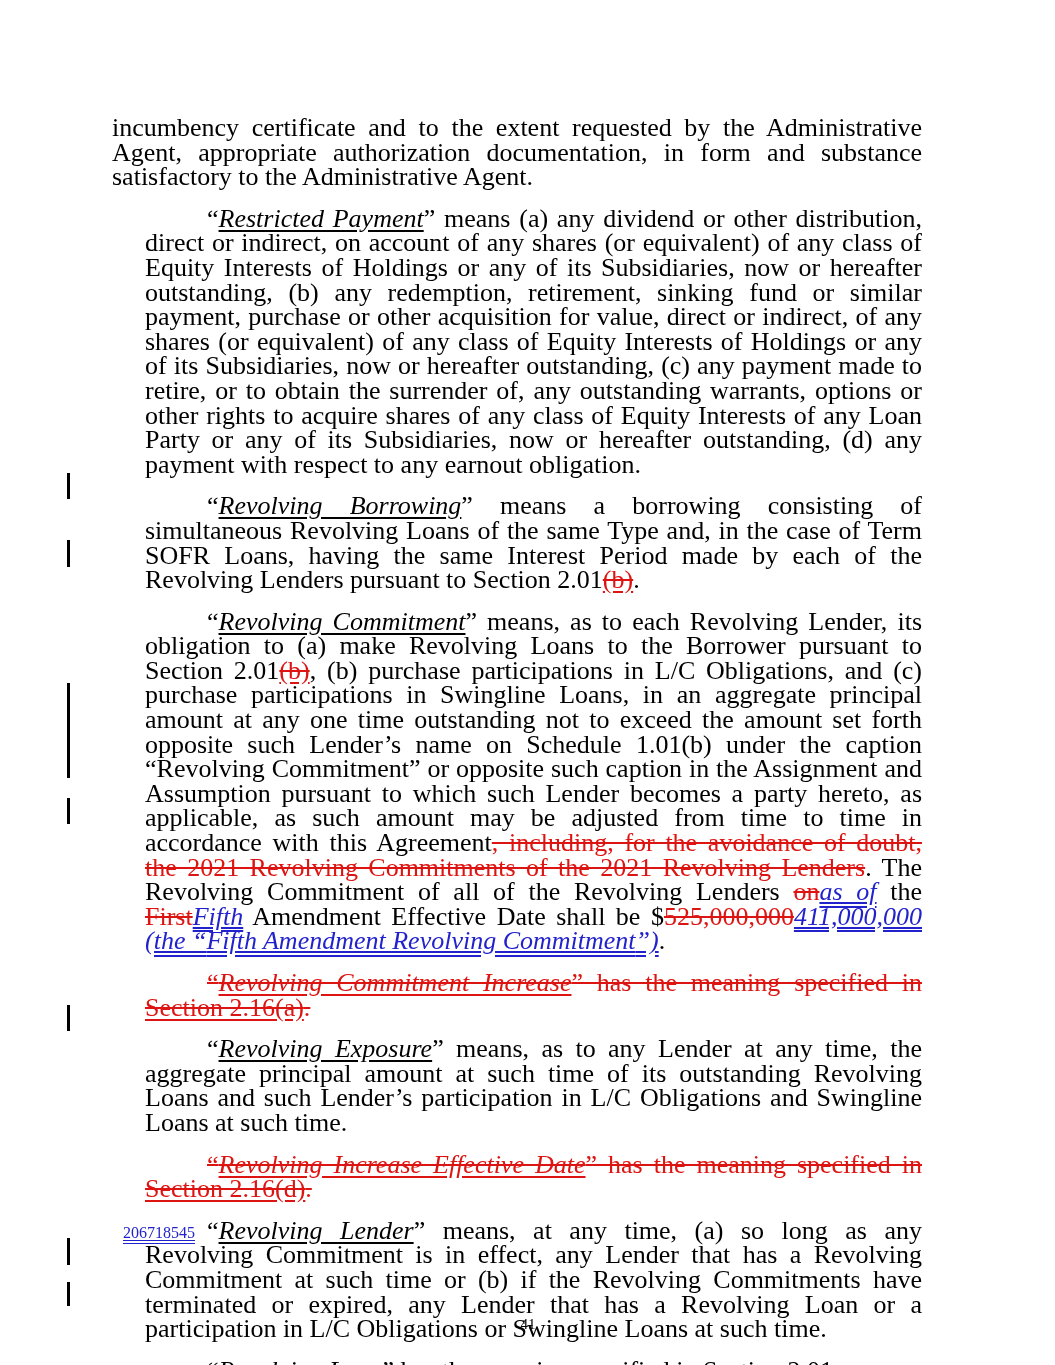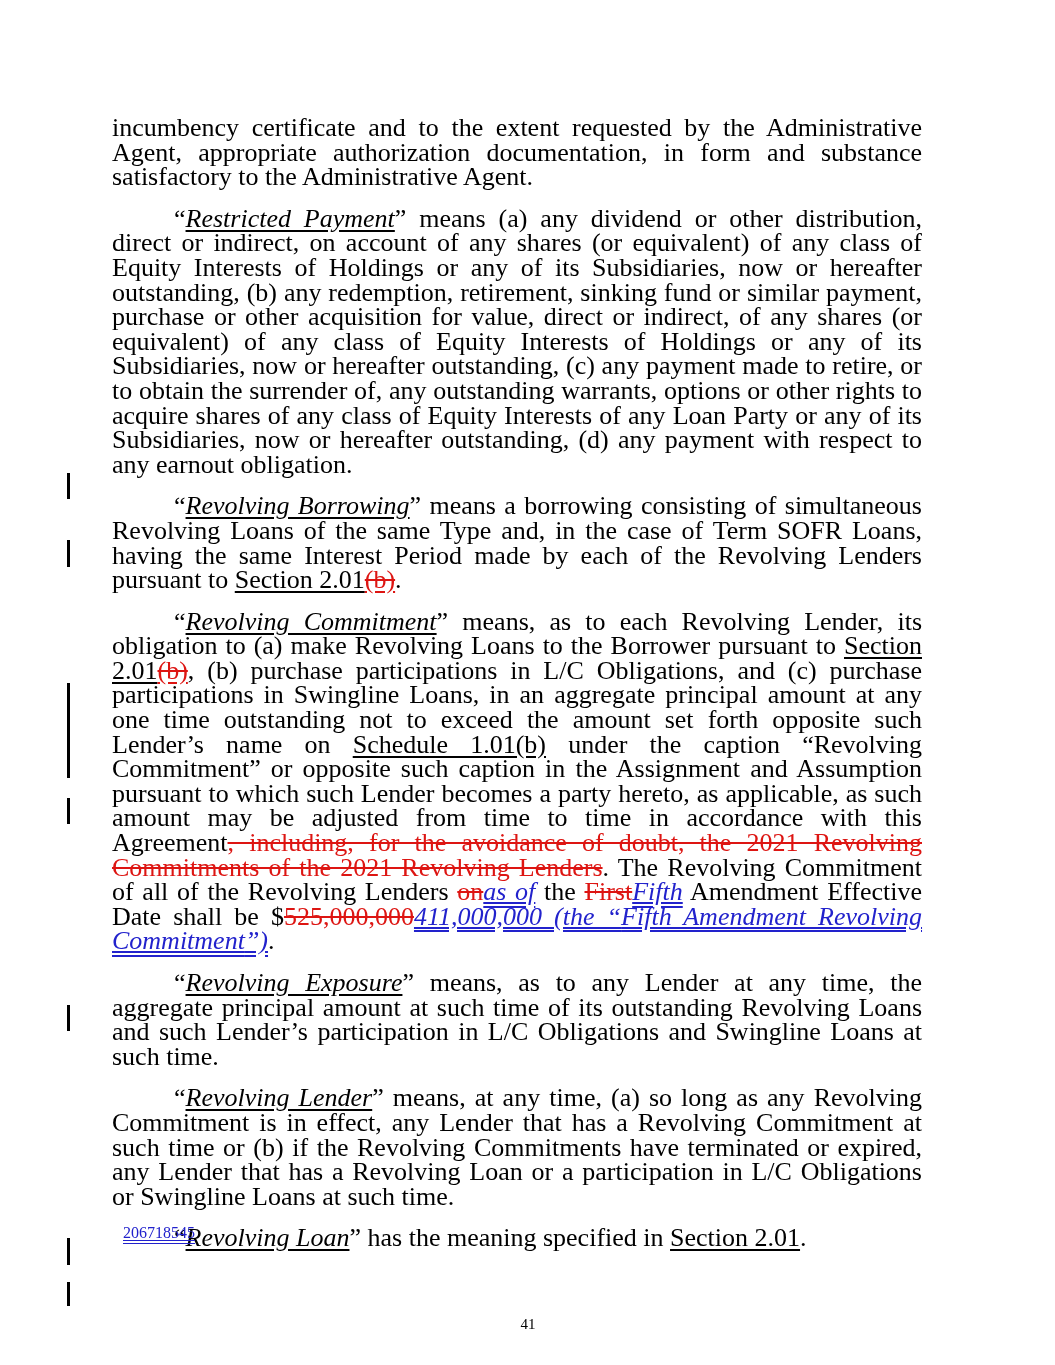--- a/index.html
+++ b/index.html
@@ -22,33 +22,32 @@
     top: 116px;
     width: 810px;
     font-size: 26px;
     line-height: 24.6px;
     text-align: justify;
   }
   .para {
     margin: 0 0 17px 0;
     padding: 0;
   }
-  .para.indent { text-indent: 62px; }
+  .para.indent { text-indent: 62px; margin-left: 33px; }
 
   
   .s-n { color: var(--ink, #000000); }
   .s-term {
     color: var(--ink, #000000);
     font-style: italic;
     text-decoration: underline;
     text-underline-offset: 3px;
   }
   .s-u {
     color: var(--ink, #000000);
-    text-decoration: underline;
     text-underline-offset: 3px;
   }
   .s-d {
     color: var(--red, #dd1512);
     text-decoration: line-through;
   }
   .s-dterm {
     color: var(--red, #dd1512);
     font-style: italic;
     text-decoration: underline line-through;
@@ -106,21 +105,23 @@
 </style>
 </head>
 <body>
 
 <div class="page">
   <div class="content">
       <p class="para"><span class="s-n">incumbency certificate and to the extent requested by the Administrative Agent, appropriate authorization documentation, in form and substance satisfactory to the Administrative Agent.</span></p>
       <p class="para indent"><span class="s-n">“</span><span class="s-term">Restricted Payment</span><span class="s-n">” means (a) any dividend or other distribution, direct or indirect, on account of any shares (or equivalent) of any class of Equity Interests of Holdings or any of its Subsidiaries, now or hereafter outstanding, (b) any redemption, retirement, sinking fund or similar payment, purchase or other acquisition for value, direct or indirect, of any shares (or equivalent) of any class of Equity Interests of Holdings or any of its Subsidiaries, now or hereafter outstanding, (c) any payment made to retire, or to obtain the surrender of, any outstanding warrants, options or other rights to acquire shares of any class of Equity Interests of any Loan Party or any of its Subsidiaries, now or hereafter outstanding, (d) any payment with respect to any earnout obligation.</span></p>
       <p class="para indent"><span class="s-n">“</span><span class="s-term">Revolving Borrowing</span><span class="s-n">” means a borrowing consisting of simultaneous Revolving Loans of the same Type and, in the case of Term SOFR Loans, having the same Interest Period made by each of the Revolving Lenders pursuant to </span><span class="s-u">Section 2.01</span><span class="s-du">(b)</span><span class="s-n">.</span></p>
       <p class="para indent"><span class="s-n">“</span><span class="s-term">Revolving Commitment</span><span class="s-n">” means, as to each Revolving Lender, its obligation to (a) make Revolving Loans to the Borrower pursuant to </span><span class="s-u">Section 2.01</span><span class="s-du">(b)</span><span class="s-n">, (b) purchase participations in L/C Obligations, and (c) purchase participations in Swingline Loans, in an aggregate principal amount at any one time outstanding not to exceed the amount set forth opposite such Lender’s name on </span><span class="s-u">Schedule 1.01(b)</span><span class="s-n"> under the caption “Revolving Commitment” or opposite such caption in the Assignment and Assumption pursuant to which such Lender becomes a party hereto, as applicable, as such amount may be adjusted from time to time in accordance with this Agreement</span><span class="s-d">, including, for the avoidance of doubt, the 2021 Revolving Commitments of the 2021 Revolving Lenders</span><span class="s-n">.  The Revolving Commitment of all of the Revolving Lenders </span><span class="s-d">on</span><span class="s-i">as of</span><span class="s-n"> the </span><span class="s-d">First</span><span class="s-i">Fifth</span><span class="s-n"> Amendment Effective Date shall be $</span><span class="s-d">525,000,000</span><span class="s-i">411,000,000 (the “</span><span class="s-ii">Fifth Amendment Revolving Commitment</span><span class="s-i">”)</span><span class="s-n">.</span></p>
+      <p class="para indent"><span class="s-d">“</span><span class="s-dterm">Revolving Commitment Increase</span><span class="s-d">” has the meaning specified in </span><span class="s-du">Section 2.16(a)</span><span class="s-d">.</span></p>
       <p class="para indent"><span class="s-n">“</span><span class="s-term">Revolving Exposure</span><span class="s-n">” means, as to any Lender at any time, the aggregate principal amount at such time of its outstanding Revolving Loans and such Lender’s participation in L/C Obligations and Swingline Loans at such time.</span></p>
+      <p class="para indent"><span class="s-d">“</span><span class="s-dterm">Revolving Increase Effective Date</span><span class="s-d">” has the meaning specified in </span><span class="s-du">Section 2.16(d)</span><span class="s-d">.</span></p>
       <p class="para indent"><span class="s-n">“</span><span class="s-term">Revolving Lender</span><span class="s-n">” means, at any time, (a) so long as any Revolving Commitment is in effect, any Lender that has a Revolving Commitment at such time or (b) if the Revolving Commitments have terminated or expired, any Lender that has a Revolving Loan or a participation in L/C Obligations or Swingline Loans at such time.</span></p>
       <p class="para indent"><span class="s-n">“</span><span class="s-term">Revolving Loan</span><span class="s-n">” has the meaning specified in </span><span class="s-u">Section 2.01</span><span class="s-n">.</span></p>
     </div>
   <div>
       <div class="bar" style="top: 473px; height: 26px;"></div>
       <div class="bar" style="top: 540px; height: 27px;"></div>
       <div class="bar" style="top: 683px; height: 95px;"></div>
       <div class="bar" style="top: 798px; height: 26px;"></div>
       <div class="bar" style="top: 1005px; height: 26px;"></div>
       <div class="bar" style="top: 1238px; height: 27px;"></div>

